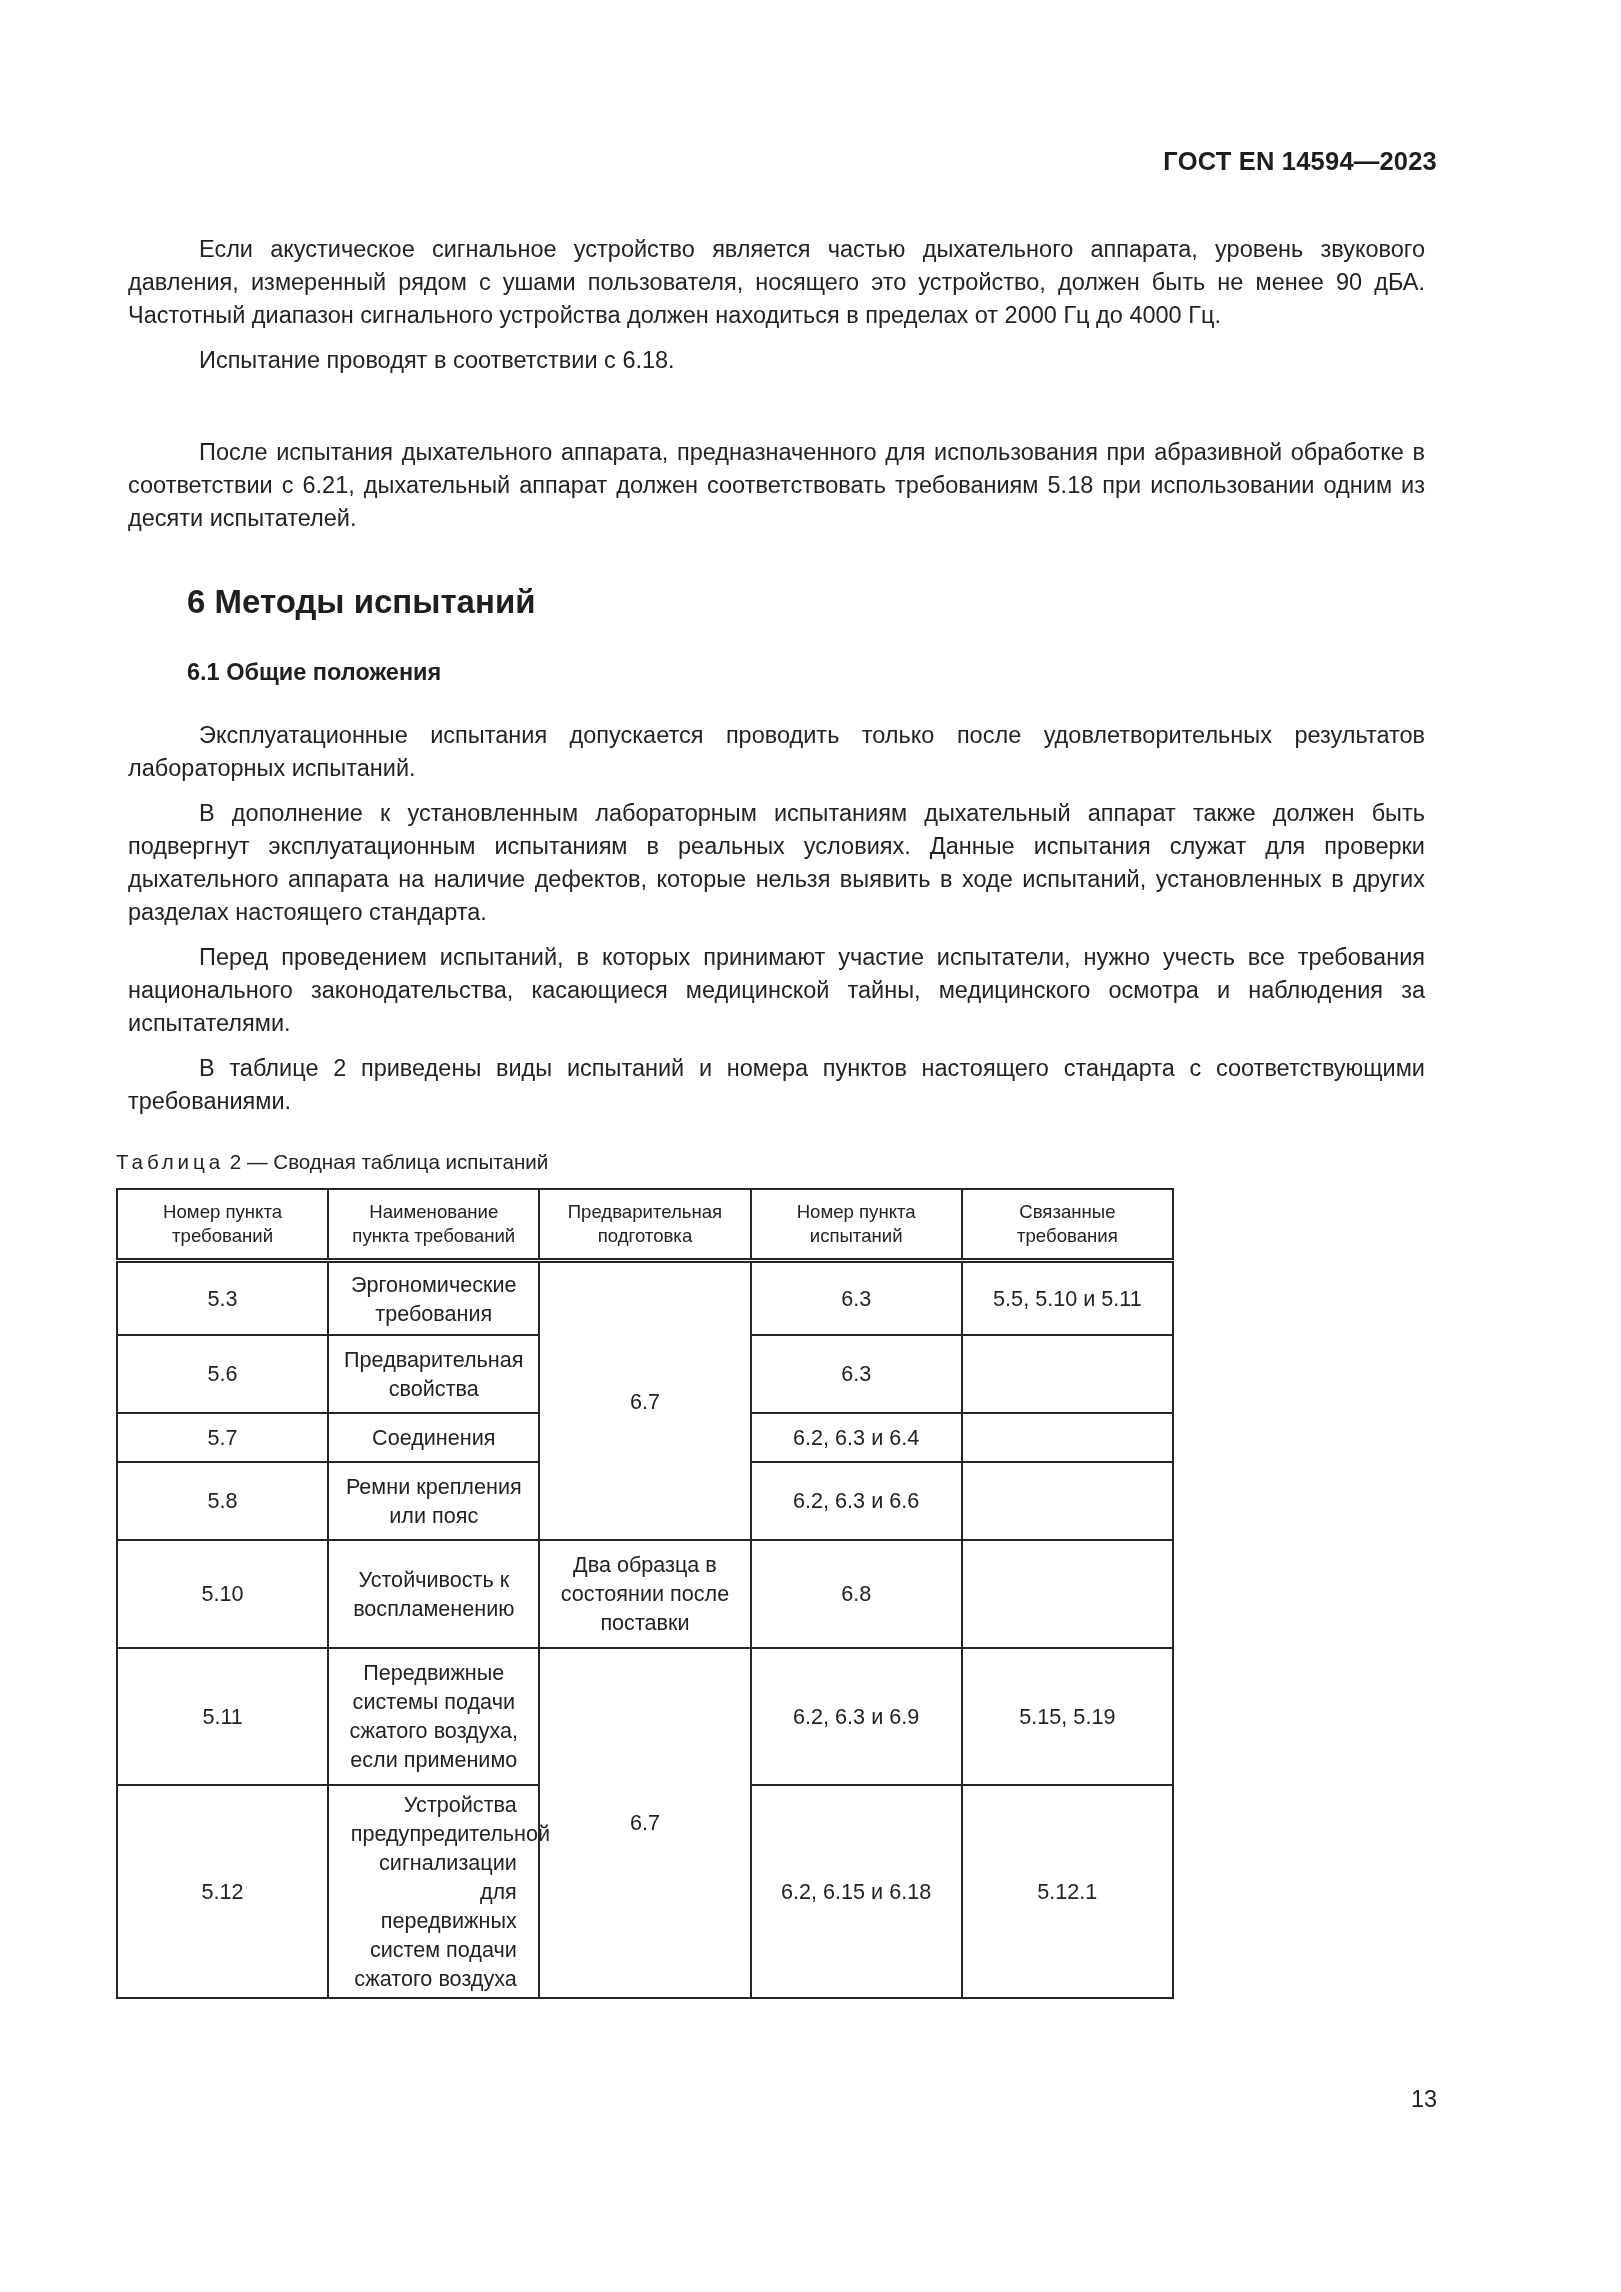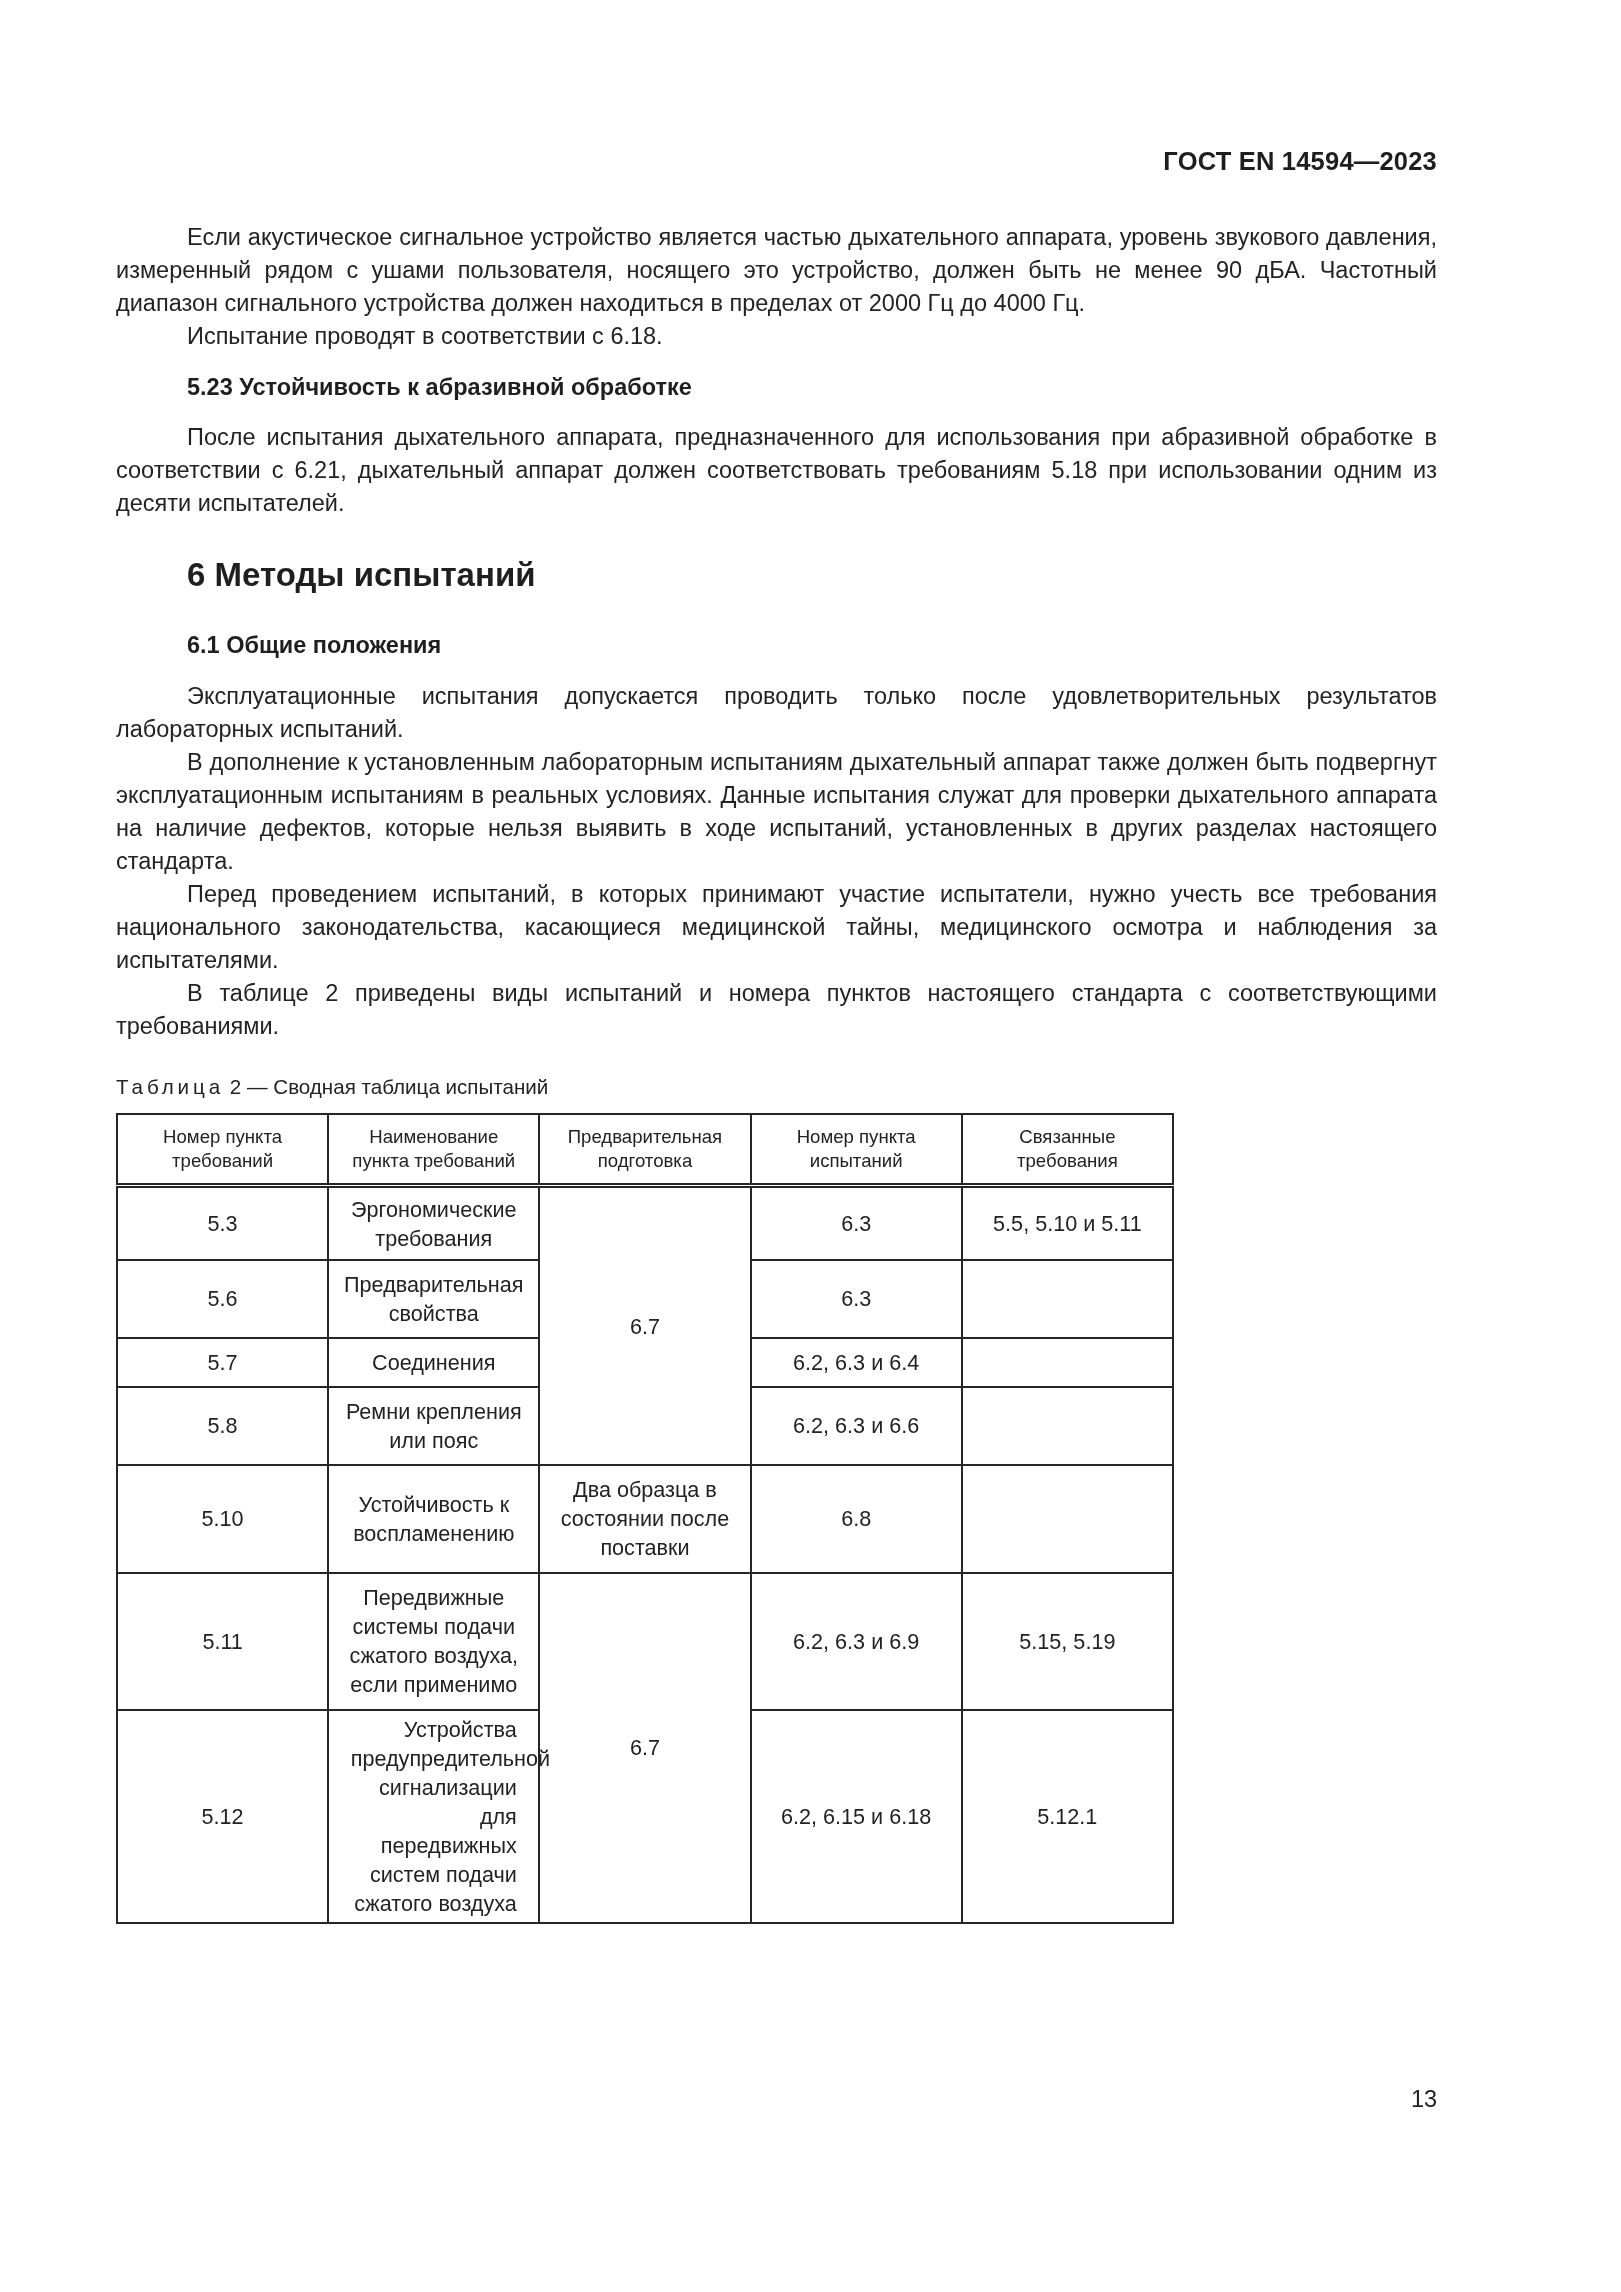--- a/index.html
+++ b/index.html
@@ -1,20 +1,20 @@
 <!DOCTYPE html>
 <html><head>
 <meta charset="utf-8">
 <style>
   html, body { margin: 0; padding: 0; background: #ffffff; }
   body { width: 1621px; height: 2293px; position: relative; overflow: hidden;
          font-family: "Liberation Sans", "DejaVu Sans", sans-serif; color: #222222; }
   .page-header { position: absolute; top: 147px; right: 184px; font-weight: bold; font-size: 25.5px; letter-spacing: 0.2px; color: #1e1e1e; }
   .content { position: absolute; left: 116px; top: 221px; width: 1321px; }
-  p.para { margin: 0; font-size: 23.5px; line-height: 33px; text-indent: 71px; text-align: justify; color: #232323; }
+  p.para { margin: 12px; font-size: 23.5px; line-height: 33px; text-indent: 71px; text-align: justify; color: #232323; }
   h3.sub { margin: 0; font-size: 23.5px; font-weight: bold; line-height: 33px; padding-left: 71px; color: #1f1f1f; }
   h2.sec { margin: 0; font-size: 33px; font-weight: bold; line-height: 39px; padding-left: 71px; color: #1f1f1f; }
   .gap-m { height: 17.6px; }
   .gap-l { height: 35px; }
   .table-caption { font-size: 20.6px; line-height: 29px; margin-top: 29px; margin-bottom: 11.8px; color: #232323; }
   .table-caption .spaced { letter-spacing: 3.9px; }
   table.summary { border-collapse: collapse; width: 1058px; table-layout: fixed; font-size: 21.6px; color: #222; }
   table.summary td, table.summary th { border: 2.9px solid #262626; text-align: center; vertical-align: middle; padding: 3.9px 9.8px; line-height: 29px; font-weight: normal; }
   table.summary th { font-size: 18.6px; line-height: 23.5px; height: 61px; }
   table.summary thead tr { border-bottom: 5.9px double #262626; }
@@ -23,21 +23,20 @@
 </style>
 </head>
 <body>
 
 <div class="page-header">ГОСТ EN 14594—2023</div>
 
 <div class="content">
   <p class="para">Если акустическое сигнальное устройство является частью дыхательного аппарата, уровень звукового давления, измеренный рядом с ушами пользователя, носящего это устройство, должен быть не менее 90 дБА. Частотный диапазон сигнального устройства должен находиться в пределах от 2000 Гц до 4000 Гц.</p>
   <p class="para">Испытание проводят в соответствии с 6.18.</p>
   <div class="gap-m"></div>
-  <h3 class="sub">5.23 Устойчивость к абразивной обработке</h3>
   <div class="gap-m"></div>
   <p class="para">После испытания дыхательного аппарата, предназначенного для использования при абразивной обработке в соответствии с 6.21, дыхательный аппарат должен соответствовать требованиям 5.18 при использовании одним из десяти испытателей.</p>
   <div class="gap-l"></div>
   <h2 class="sec">6 Методы испытаний</h2>
   <div class="gap-l"></div>
   <h3 class="sub">6.1 Общие положения</h3>
   <div class="gap-m"></div>
   <p class="para">Эксплуатационные испытания допускается проводить только после удовлетворительных результатов лабораторных испытаний.</p>
   <p class="para">В дополнение к установленным лабораторным испытаниям дыхательный аппарат также должен быть подвергнут эксплуатационным испытаниям в реальных условиях. Данные испытания служат для проверки дыхательного аппарата на наличие дефектов, которые нельзя выявить в ходе испытаний, установленных в других разделах настоящего стандарта.</p>
   <p class="para">Перед проведением испытаний, в которых принимают участие испытатели, нужно учесть все требования национального законодательства, касающиеся медицинской тайны, медицинского осмотра и наблюдения за испытателями.</p>

